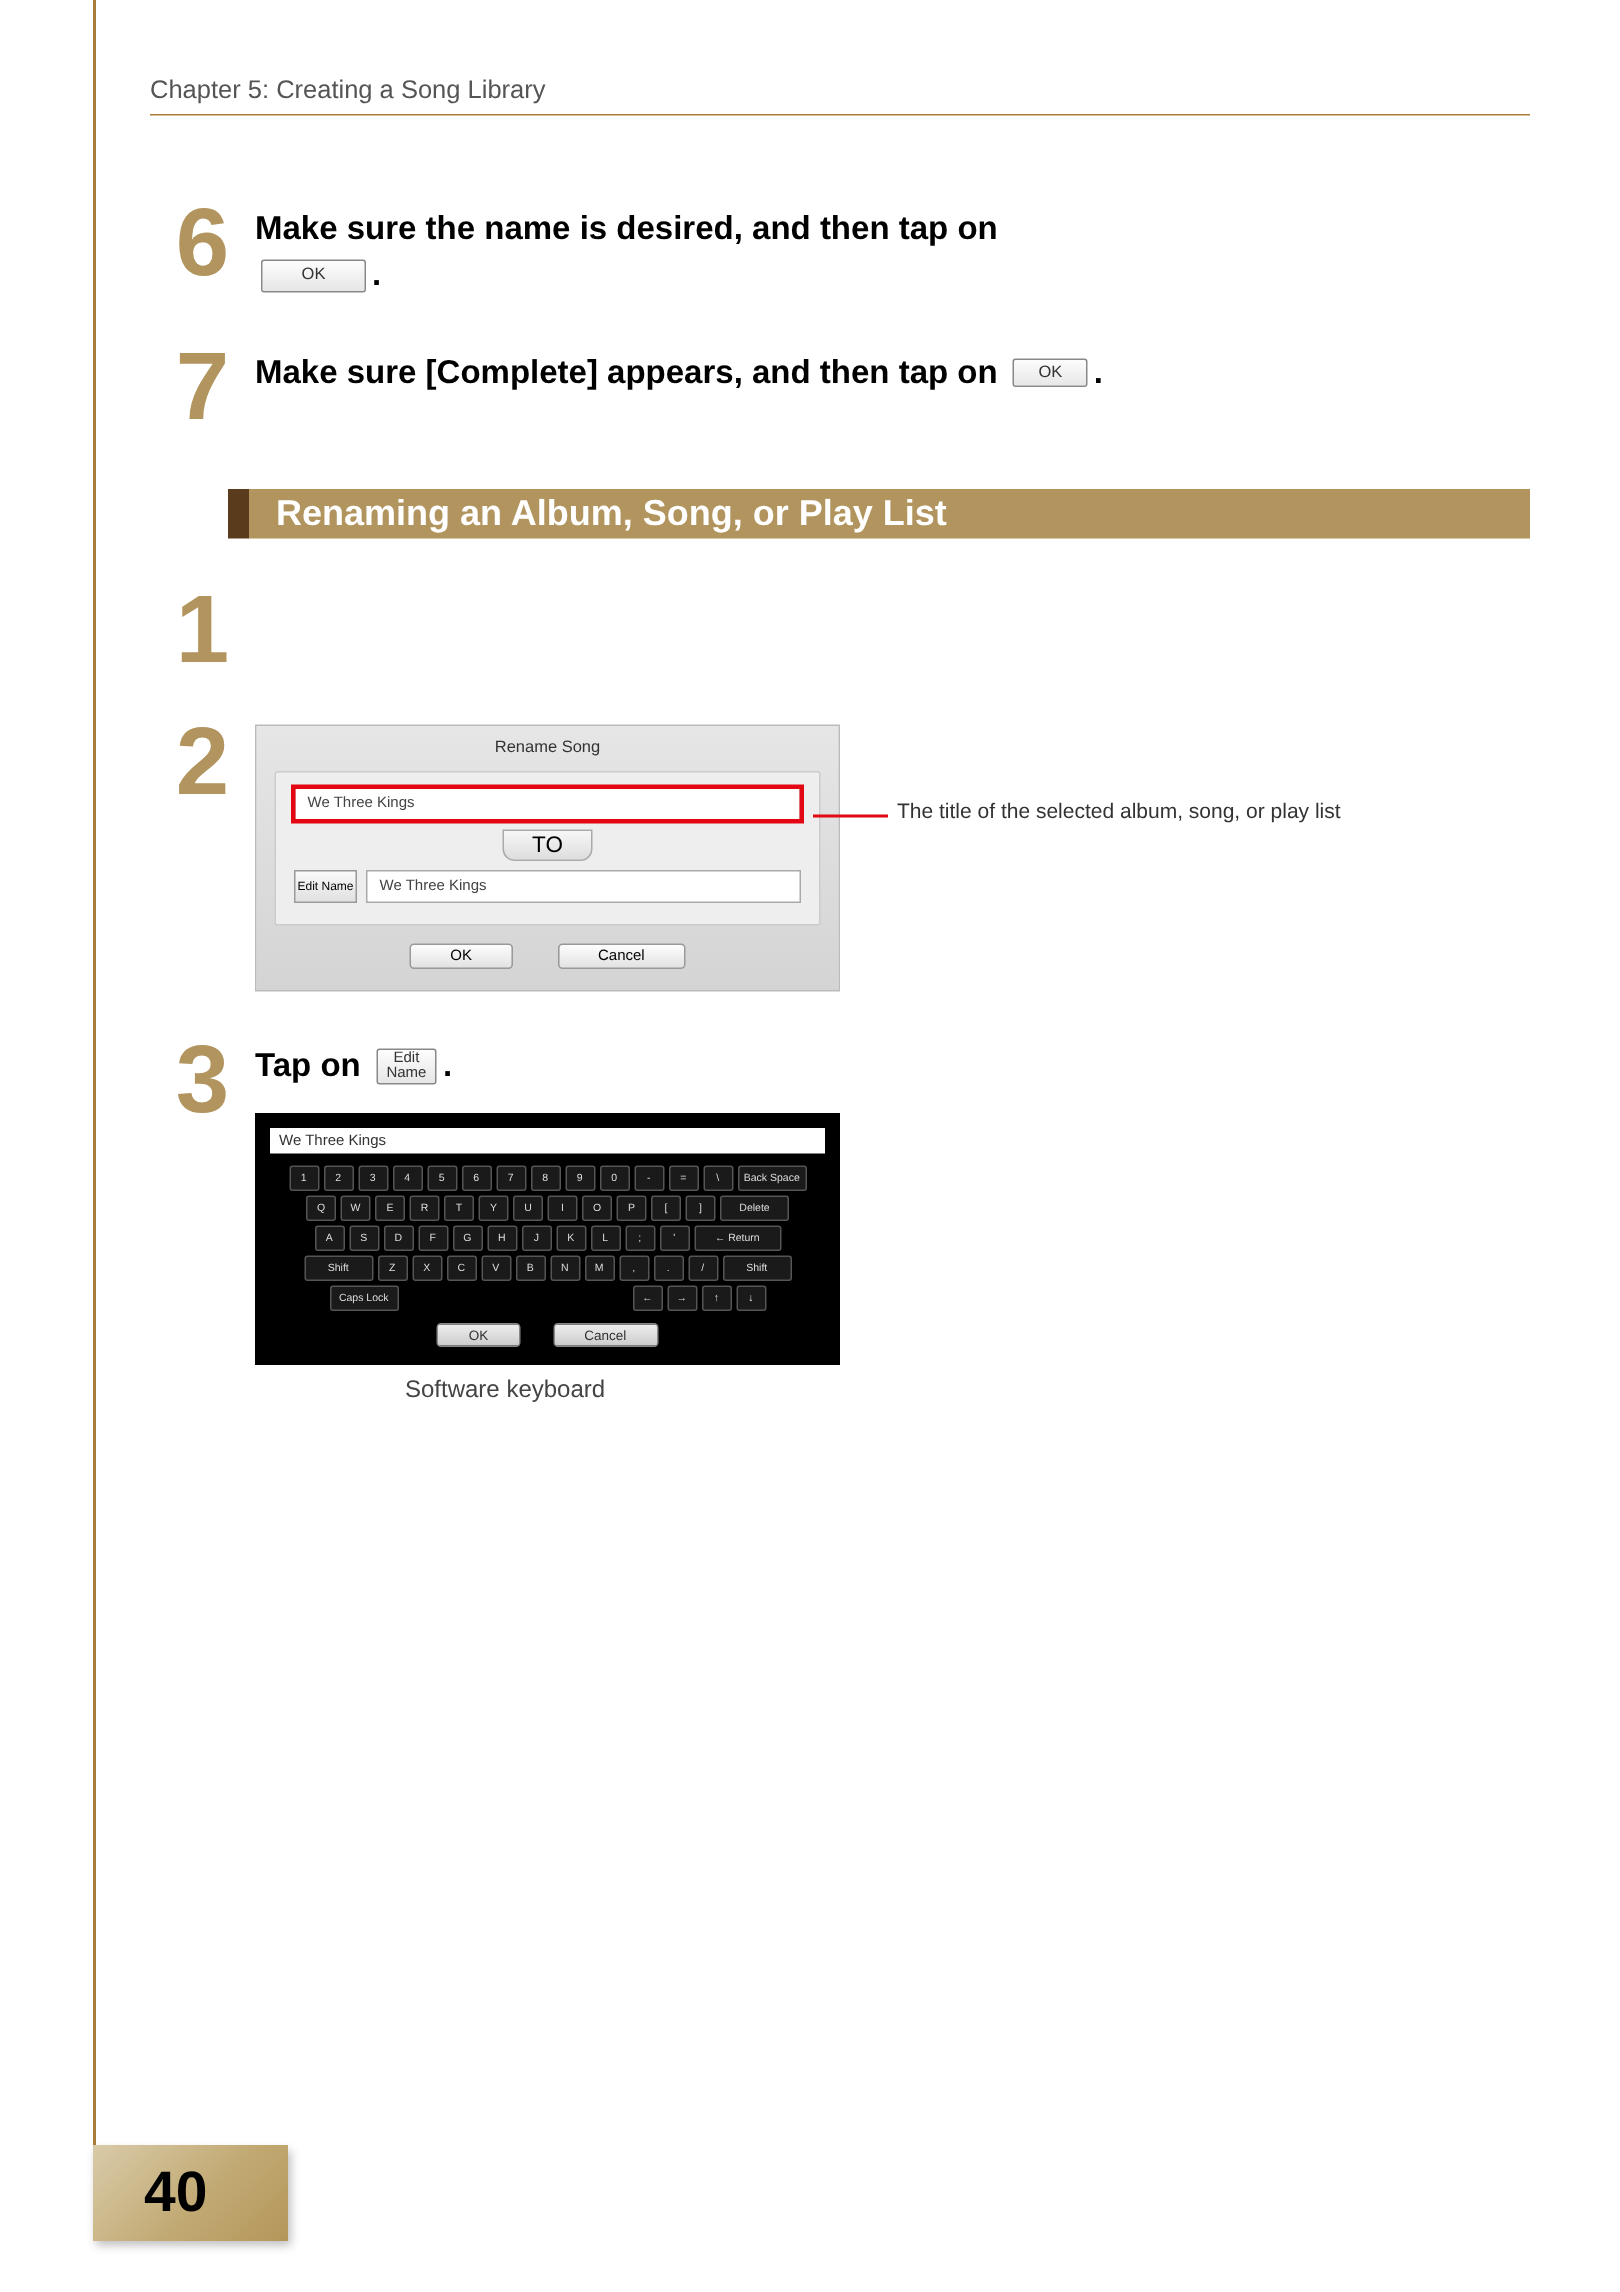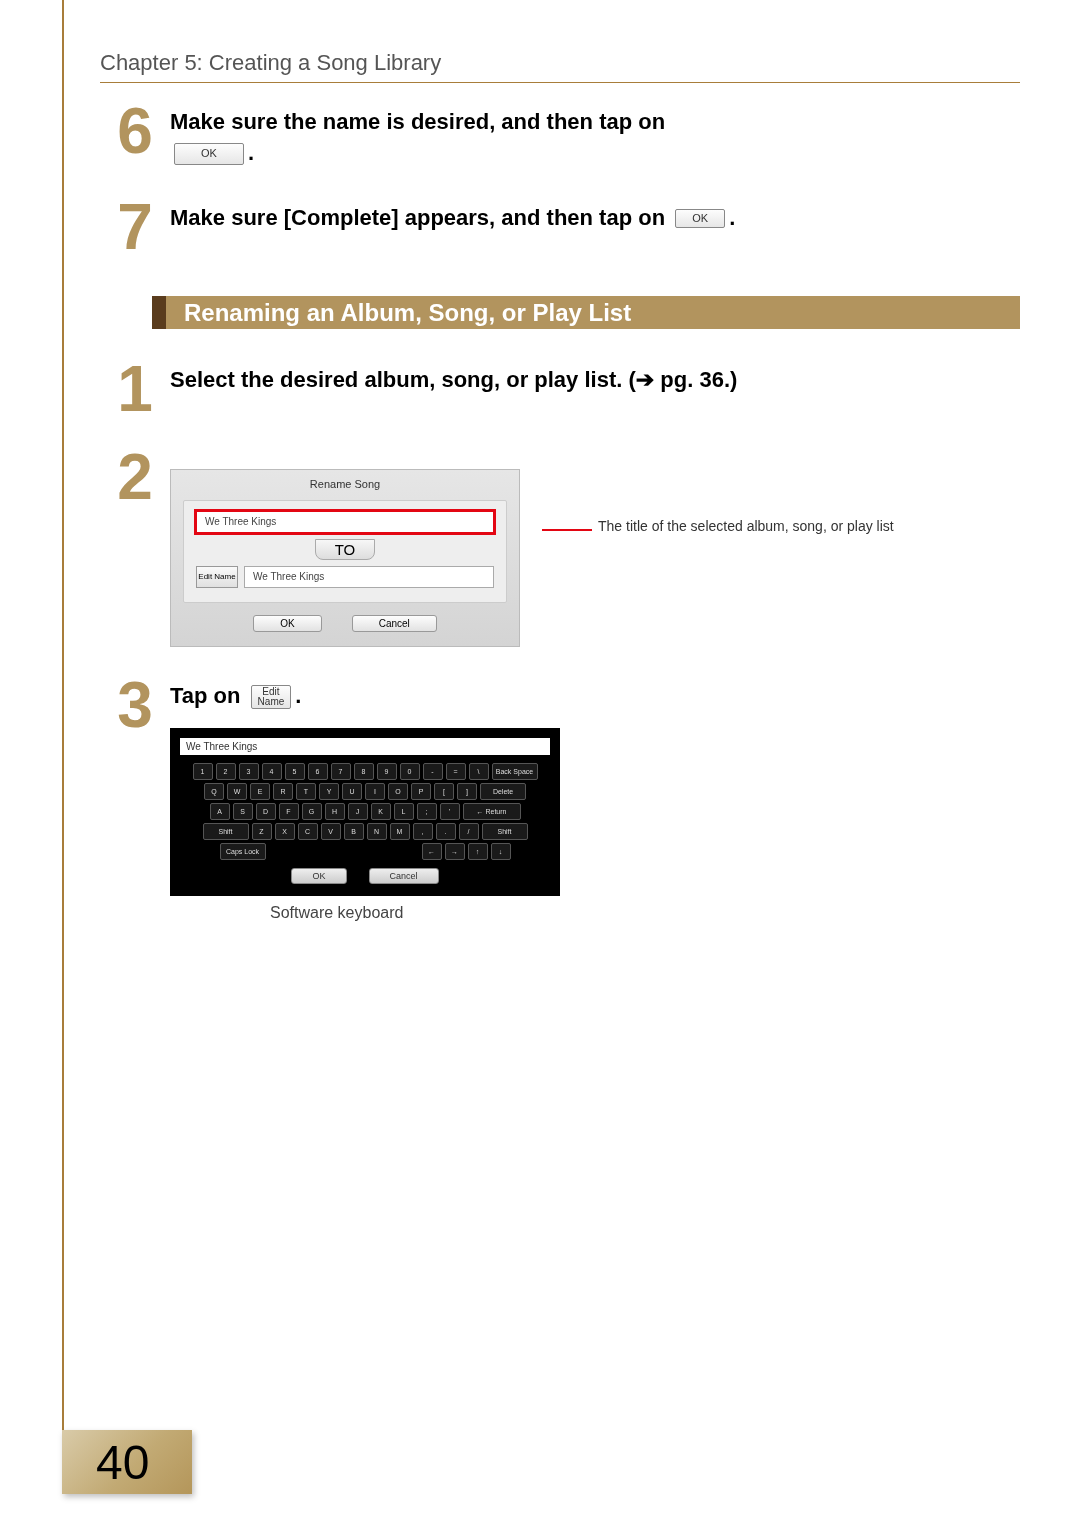--- a/index.html
+++ b/index.html
@@ -19,25 +19,25 @@
     height: 1460px;
     background: #a87d3a;
   }
   .content {
     position: absolute;
     left: 100px;
     top: 50px;
     right: 60px;
   }
   .chapter-header {
-    font-size: 22px;
+    font-size: 17px;
     color: #555;
     padding-bottom: 6px;
     border-bottom: 1px solid #a87d3a;
-    margin-bottom: 20px;
+    margin-bottom: 56px;
   }
   .step-row {
     display: flex;
     align-items: flex-start;
     margin-bottom: 30px;
   }
   .step-num {
     font-size: 64px;
     font-weight: 700;
     color: #b2945e;
@@ -93,24 +93,23 @@
     background: #b2945e;
     color: #fff;
     font-size: 24px;
     font-weight: 700;
     display: flex;
     align-items: center;
     padding-left: 18px;
   }
   
   .rename-shot {
-    width: 350px;
+    width: 390px;
     background: linear-gradient(#e6e6e6,#d4d4d4);
     border: 1px solid #bbb;
-    margin-top: 16px;
     padding: 8px 12px 14px;
     position: relative;
     font-size: 11px;
   }
   .rename-shot .dlg-title {
     text-align: center;
     font-size: 11px;
     color: #333;
     margin-bottom: 10px;
   }
@@ -254,22 +253,22 @@
     bottom: 34px;
     width: 130px;
     height: 64px;
     background: linear-gradient(135deg, #d9cba9 0%, #c2aa74 55%, #b4965a 100%);
     display: flex;
     align-items: center;
     padding-left: 34px;
     box-shadow: 2px 3px 6px rgba(0,0,0,.25);
   }
   .page-badge span {
-    font-size: 48px;
-    font-weight: 400;
+    font-size: 38px;
+    font-weight: 700;
     color: #000;
   }
 </style>
 </head>
 <body>
 
 <div class="vertical-rule"></div>
 
 <div class="content">
 
@@ -295,23 +294,20 @@
     </div>
   </div>
 
   <div class="section-bar">
     <div class="accent"></div>
     <div class="title">Renaming an Album, Song, or Play List</div>
   </div>
 
   <div class="step-row">
     <div class="step-num">1</div>
-    <div class="step-body">
-      <div class="step-text">Select the desired album, song, or play list. (➔ pg. 36.)</div>
-    </div>
   </div>
 
   <div class="step-row">
     <div class="step-num">2</div>
     <div class="step-body">
 
       <div class="callout-wrap">
         <div class="rename-shot">
           <div class="dlg-title">Rename Song</div>
           <div class="panel">

